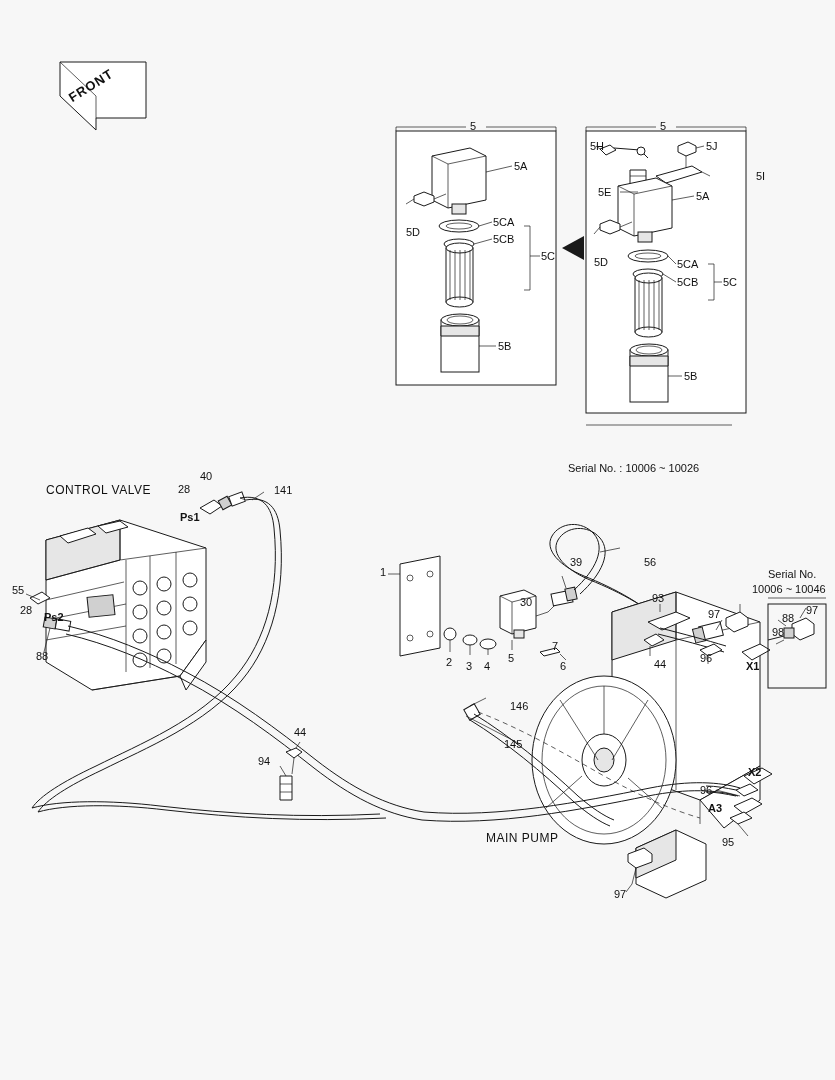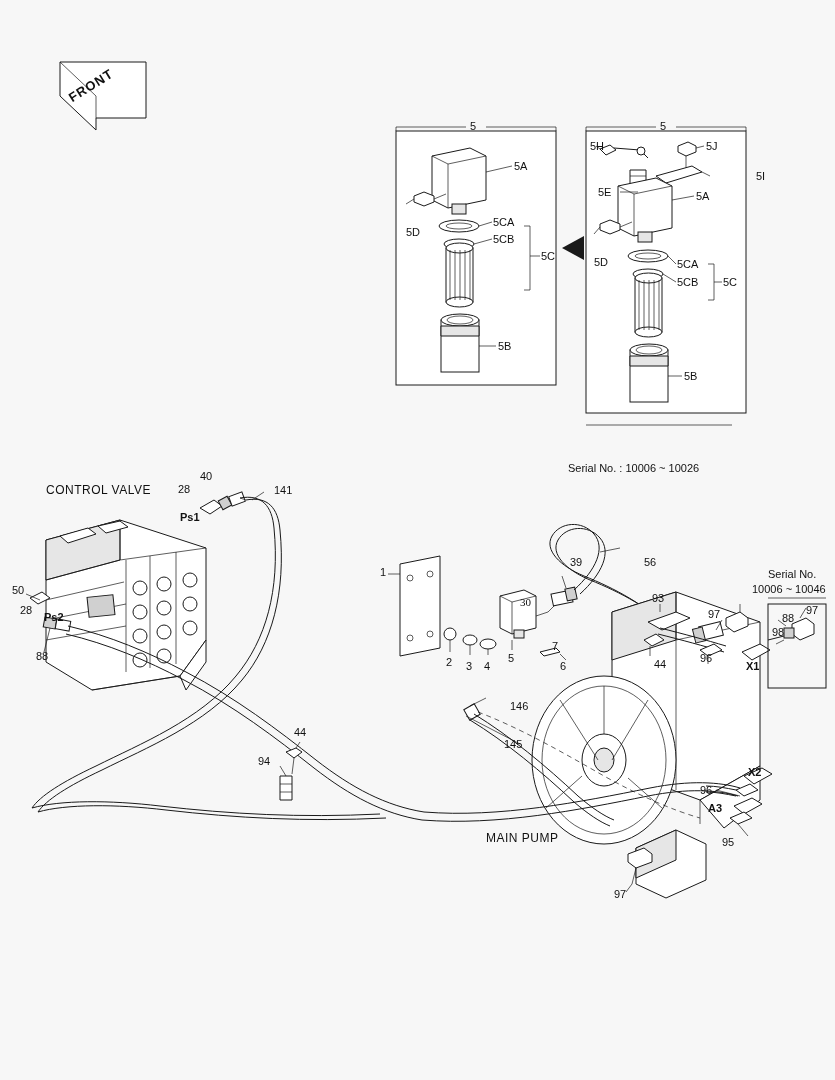--- a/index.html
+++ b/index.html
@@ -380,24 +380,24 @@
   <div class="lbl" style="left:380px; top:566px;">1</div>
   <div class="lbl" style="left:446px; top:656px;">2</div>
   <div class="lbl" style="left:466px; top:660px;">3</div>
   <div class="lbl" style="left:484px; top:660px;">4</div>
   <div class="lbl" style="left:508px; top:652px;">5</div>
   <div class="lbl" style="left:560px; top:660px;">6</div>
   <div class="lbl" style="left:552px; top:640px;">7</div>
   <div class="lbl" style="left:178px; top:483px;">28</div>
   <div class="lbl" style="left:200px; top:470px;">40</div>
   <div class="lbl" style="left:262px; top:484px;margin-left:12px;">141</div>
-  <div class="lbl" style="left:12px; top:584px;">50</div>
+  <div class="lbl" style="left:12px; top:584px;">55</div>
   <div class="lbl" style="left:20px; top:604px;">28</div>
   <div class="lbl" style="left:36px; top:650px;">88</div>
-  <div class="lbl" style="left:520px; top:596px;font-family:Liberation Serif, serif;">30</div>
+  <div class="lbl" style="left:520px; top:596px;">30</div>
   <div class="lbl" style="left:570px; top:556px;">39</div>
   <div class="lbl" style="left:644px; top:556px;">56</div>
   <div class="lbl" style="left:652px; top:592px;">93</div>
   <div class="lbl" style="left:708px; top:608px;">97</div>
   <div class="lbl" style="left:782px; top:612px;">88</div>
   <div class="lbl" style="left:806px; top:604px;">97</div>
   <div class="lbl" style="left:772px; top:626px;">98</div>
   <div class="lbl" style="left:654px; top:658px;">44</div>
   <div class="lbl" style="left:700px; top:652px;">96</div>
   <div class="lbl" style="left:510px; top:700px;">146</div>

